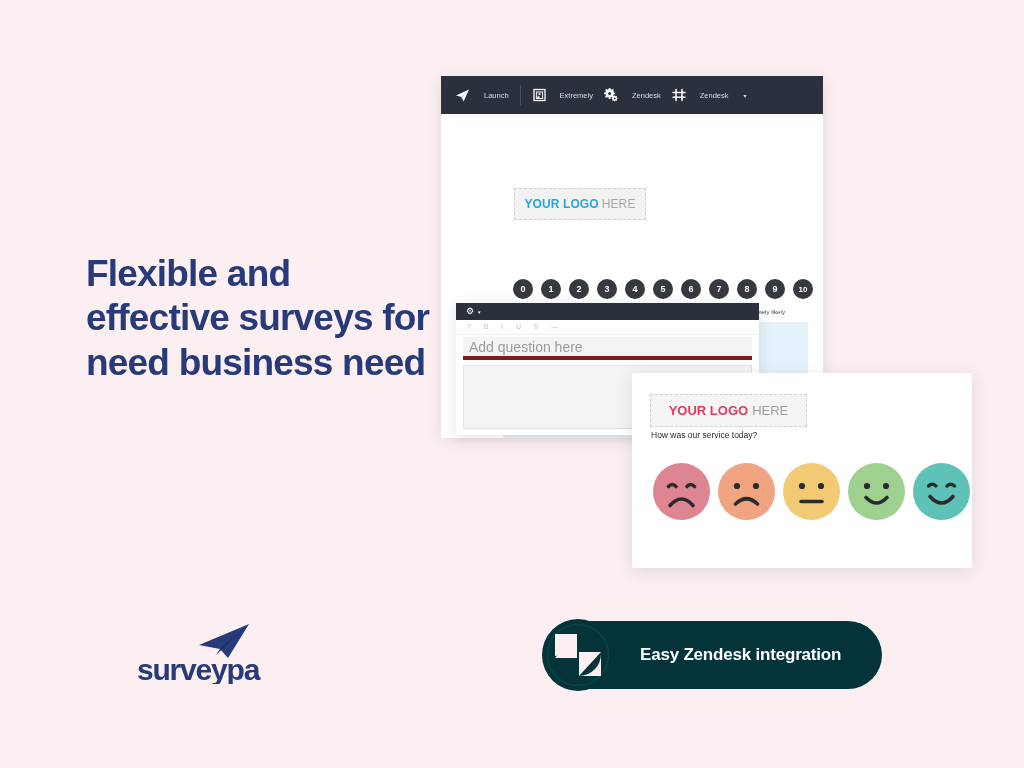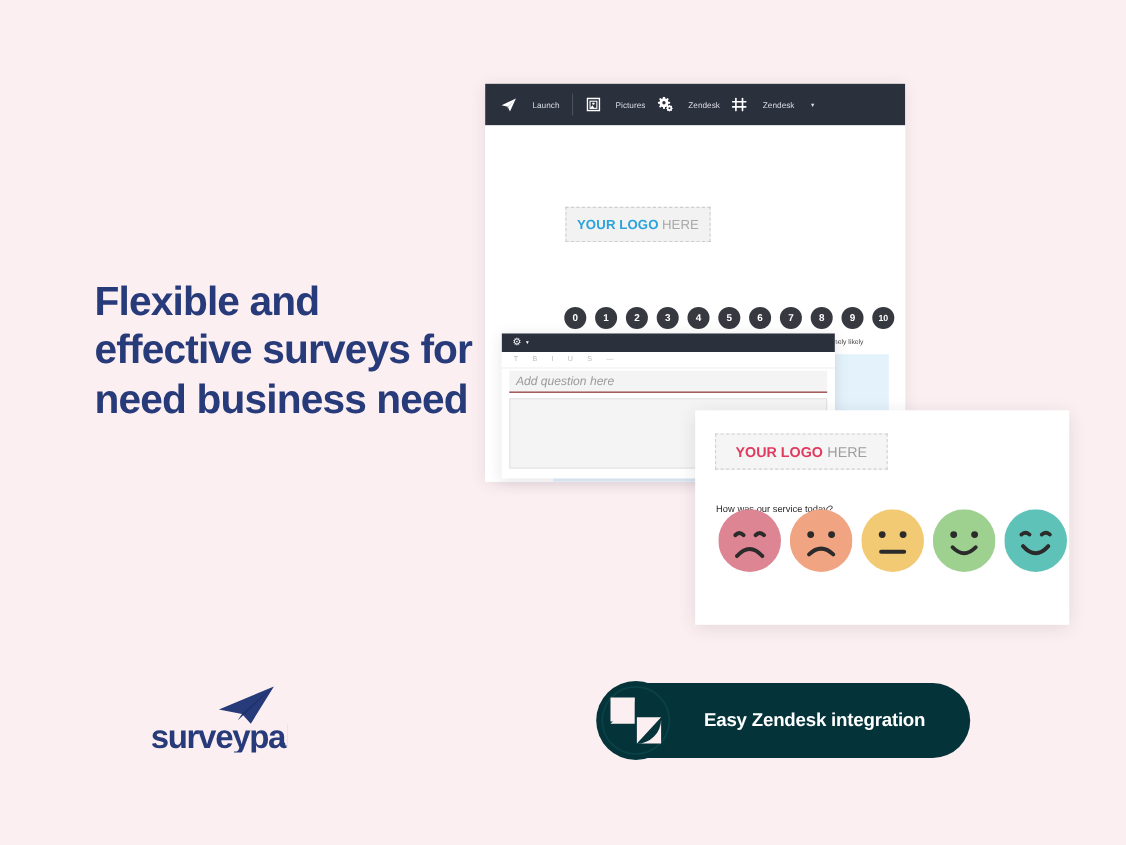--- a/index.html
+++ b/index.html
@@ -185,27 +185,26 @@
   }
   .fmt-ic {
     font-size: 6.5px;
     color: #bdbdbd;
     line-height: 1;
   }
   .qedit-qfield {
     margin: 2px 7px 0 7px;
     height: 19px;
     background: #f4f4f4;
-    border-bottom: 1px solid #7f1d1d;
+    border-bottom: 4px solid #7f1d1d;
     display: flex;
     align-items: center;
     padding-left: 6px;
-    font-size: 11px;
+    font-size: 14px;
     color: #9a9a9a;
-    font-style: italic;
   }
   .qedit-area {
     margin: 5px 7px 0 7px;
     height: 62px;
     background: #f4f4f4;
     border: 1px solid #e2e2e2;
   }
 
   
   .csat-card {
@@ -229,21 +228,21 @@
     align-items: center;
     justify-content: center;
     font-size: 13px;
     font-weight: bold;
   }
   .csat-logo-your { color: #e03a5f; }
   .csat-logo-here { color: #9e9e9e; font-weight: normal; padding-left: 4px; }
   .csat-question {
     position: absolute;
     left: 19px;
-    top: 84px;
+    top: 57px;
     font-size: 8.5px;
     color: #2a2a2a;
   }
   .smiley-row {
     position: absolute;
     left: 21px;
     top: 90px;
     display: flex;
     gap: 8px;
   }
@@ -309,21 +308,21 @@
 
     <div class="tb-item">
       <span class="ic">
         <svg width="13" height="14" viewBox="0 0 13 14">
           <rect x="1" y="1.5" width="11" height="11" fill="none" stroke="#ffffff" stroke-width="1.3"></rect>
           <rect x="3.4" y="4" width="6.2" height="6.5" fill="none" stroke="#ffffff" stroke-width="1"></rect>
           <circle cx="6.5" cy="6.2" r="1.1" fill="#ffffff"></circle>
           <path d="M3.4 10.5 L5.6 7.6 L7.3 10.5 Z" fill="#ffffff"></path>
         </svg>
       </span>
-      <span>Pictures</span>
+      <span>Extremely</span>
     </div>
 
     <div class="tb-item">
       <span class="ic">
         <svg width="14" height="14" viewBox="0 0 14 14">
           <g fill="#ffffff">
             <circle cx="5.6" cy="5.4" r="4.1"></circle>
             <rect x="4.7" y="0" width="1.8" height="11" rx="0.5"></rect>
             <rect x="0.1" y="4.5" width="11" height="1.8" rx="0.5"></rect>
             <g transform="rotate(45 5.6 5.4)">

